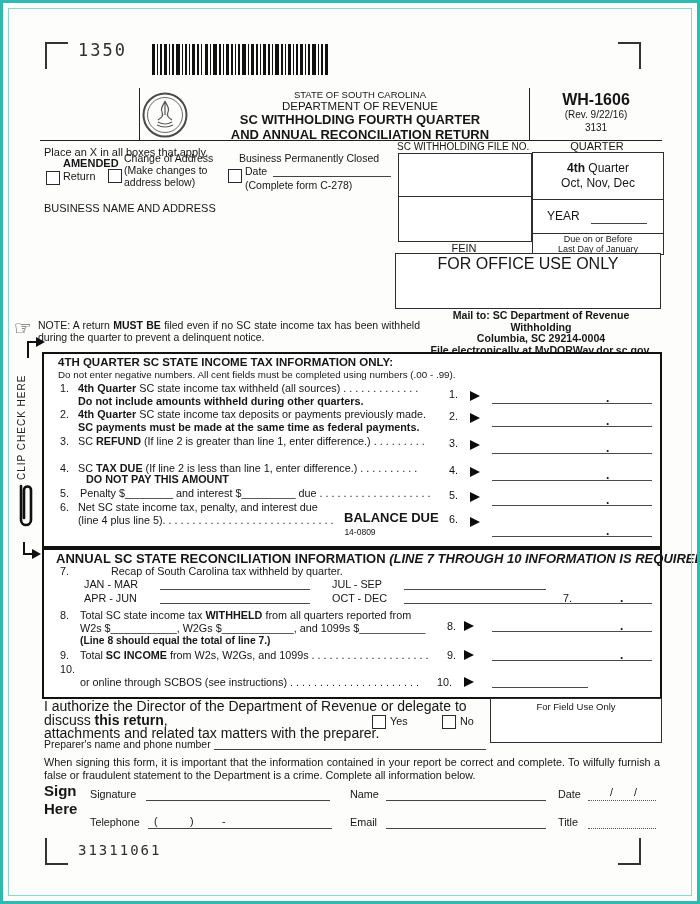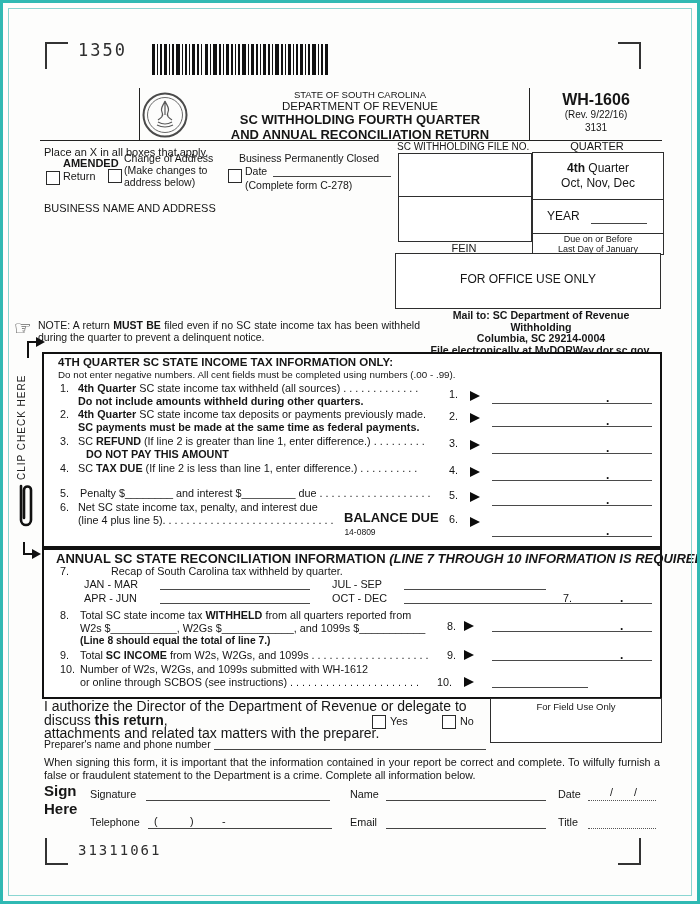--- a/index.html
+++ b/index.html
@@ -159,21 +159,21 @@
   <div class="box" style="left:532px;top:199px;width:130px;height:34px;">
     <span style="position:absolute;left:14px;top:9px;font-size:12px;">YEAR</span>
     <div class="uline" style="left:58px;top:23px;width:56px;"></div>
   </div>
   <div class="box" style="left:532px;top:233px;width:130px;height:20px;">
     <div class="center tiny" style="line-height:9.5px;margin-top:1px;">Due on or Before</div>
     <div class="center tiny" style="line-height:9.5px;">Last Day of January</div>
   </div>
 
   <div class="box" style="left:395px;top:253px;width:264px;height:54px;">
-    <div class="center" style="font-size:12px;margin-top:18px;">FOR OFFICE USE ONLY</div>
+    <div class="center" style="font-size:16px;margin-top:1px;">FOR OFFICE USE ONLY</div>
   </div>
 
   <div class="abs center b" style="left:420px;top:310px;width:242px;font-size:10.6px;line-height:11.5px;">
     <div>Mail to: SC Department of Revenue</div>
     <div>Withholding</div>
     <div>Columbia, SC 29214-0004</div>
     <div>File electronically at MyDORWay.dor.sc.gov.</div>
   </div>
 
   <div class="abs" style="left:14px;top:316px;font-size:20px;font-family:'DejaVu Sans',sans-serif;">☞</div>
@@ -215,21 +215,21 @@
   <div class="t" style="left:60px;top:408px;">2.</div>
   <div class="t" style="left:78px;top:408px;"><span class="b">4th Quarter</span><span> SC state income tax deposits or payments previously made.</span></div>
   <div class="t b" style="left:78px;top:421px;">SC payments must be made at the same time as federal payments.</div>
   <div class="rno" style="left:438px;top:410px;">2.</div>
   <div class="tri" style="left:470px;top:413px;"></div>
   <div class="amt" style="left:492px;top:426px;"></div>
   <div class="cdot" style="left:606px;top:414px;">.</div>
 
   <div class="t" style="left:60px;top:435px;">3.</div>
   <div class="t" style="left:78px;top:435px;"><span>SC </span><span class="b">REFUND</span><span> (If line 2 is greater than line 1, enter difference.) . . . . . . . . .</span></div>
-  <div class="t b" style="left:86px;top:448px;">DO NOT PAY THIS AMOUNT</div>
+  <div class="t b" style="left:86px;top:473px;">DO NOT PAY THIS AMOUNT</div>
   <div class="rno" style="left:438px;top:437px;">3.</div>
   <div class="tri" style="left:470px;top:440px;"></div>
   <div class="amt" style="left:492px;top:453px;"></div>
   <div class="cdot" style="left:606px;top:441px;">.</div>
 
   <div class="t" style="left:60px;top:462px;">4.</div>
   <div class="t" style="left:78px;top:462px;"><span>SC </span><span class="b">TAX DUE</span><span> (If line 2 is less than line 1, enter difference.) . . . . . . . . . .</span></div>
   <div class="rno" style="left:438px;top:464px;">4.</div>
   <div class="tri" style="left:470px;top:467px;"></div>
   <div class="amt" style="left:492px;top:480px;"></div>
@@ -279,21 +279,20 @@
   <div class="t b" style="left:80px;top:635px;font-size:10.3px;">(Line 8 should equal the total of line 7.)</div>
 
   <div class="t" style="left:60px;top:649px;">9.</div>
   <div class="t" style="left:80px;top:649px;"><span>Total </span><span class="b">SC INCOME</span><span> from W2s, W2Gs, and 1099s . . . . . . . . . . . . . . . . . . . .</span></div>
   <div class="rno" style="left:436px;top:649px;">9.</div>
   <div class="tri" style="left:464px;top:650px;"></div>
   <div class="amt" style="left:492px;top:660px;"></div>
   <div class="cdot" style="left:620px;top:648px;">.</div>
 
   <div class="t" style="left:60px;top:663px;">10.</div>
-  <div class="t" style="left:80px;top:663px;">Number of W2s, W2Gs, and 1099s submitted with WH-1612</div>
   <div class="t" style="left:80px;top:676px;">or online through SCBOS (see instructions) . . . . . . . . . . . . . . . . . . . . . .</div>
   <div class="rno" style="left:432px;top:676px;">10.</div>
   <div class="tri" style="left:464px;top:677px;"></div>
   <div class="amt" style="left:492px;top:687px;width:96px;"></div>
 
   <div class="abs" style="left:44px;top:700px;width:452px;font-size:14px;line-height:13.5px;">
     <span>I authorize the Director of the Department of Revenue or delegate to discuss </span><span class="b">this return</span><span>,</span><br>
     <span>attachments and related tax matters with the preparer.</span>
   </div>
   <div class="cb" style="left:372px;top:715px;"></div>

